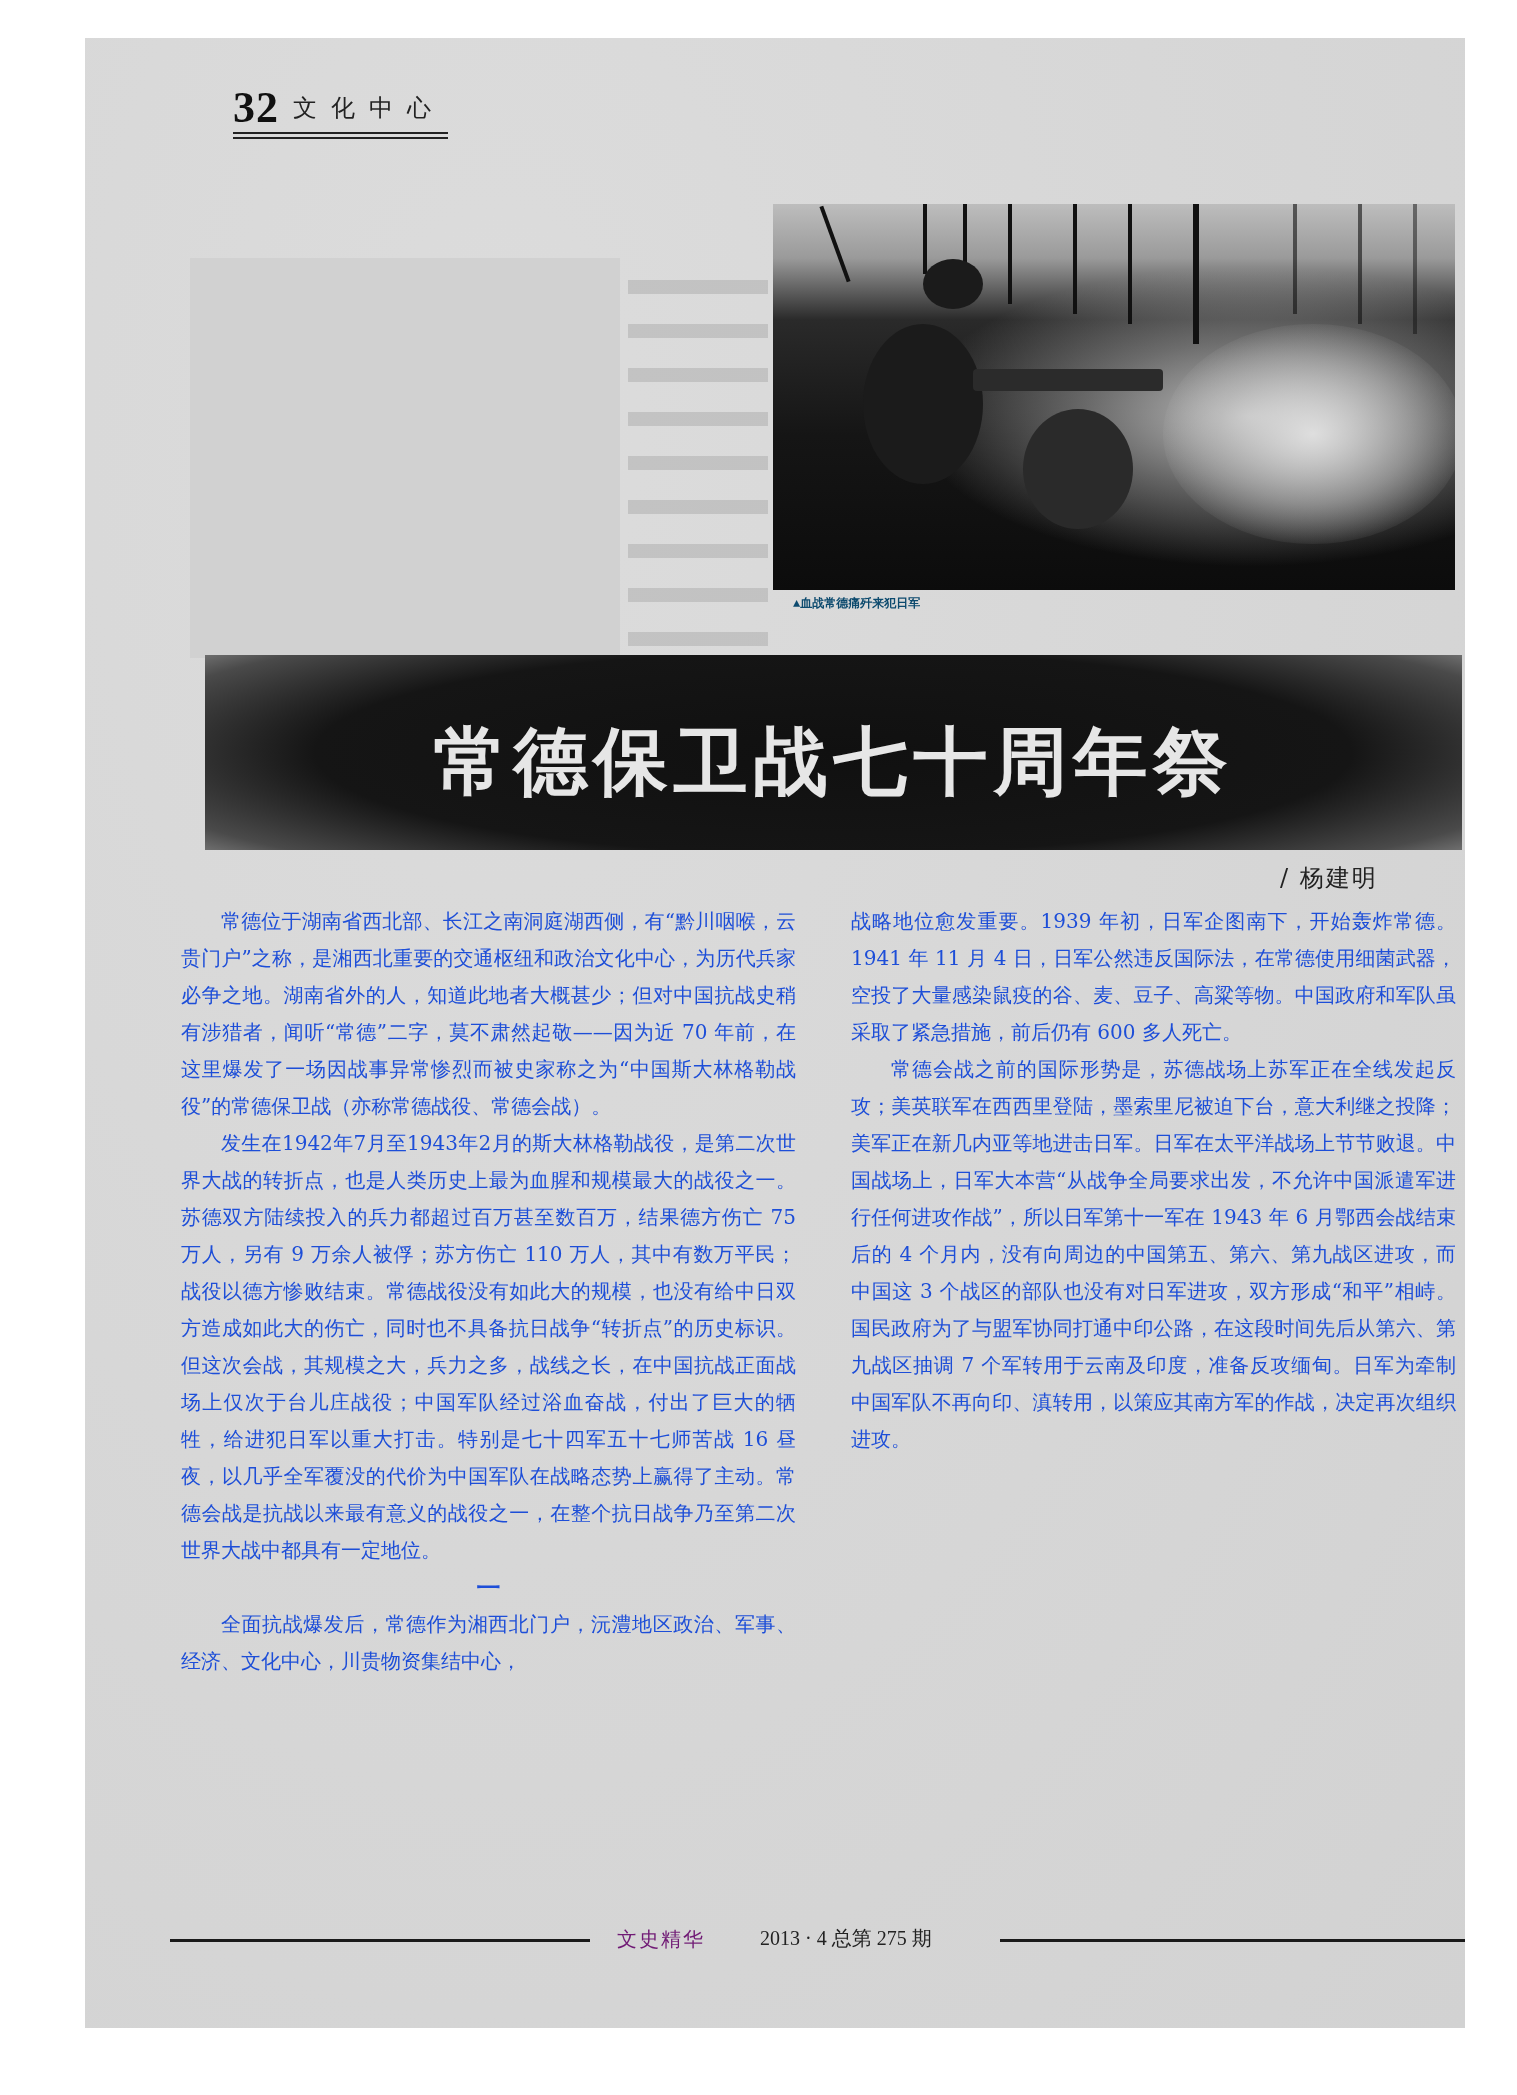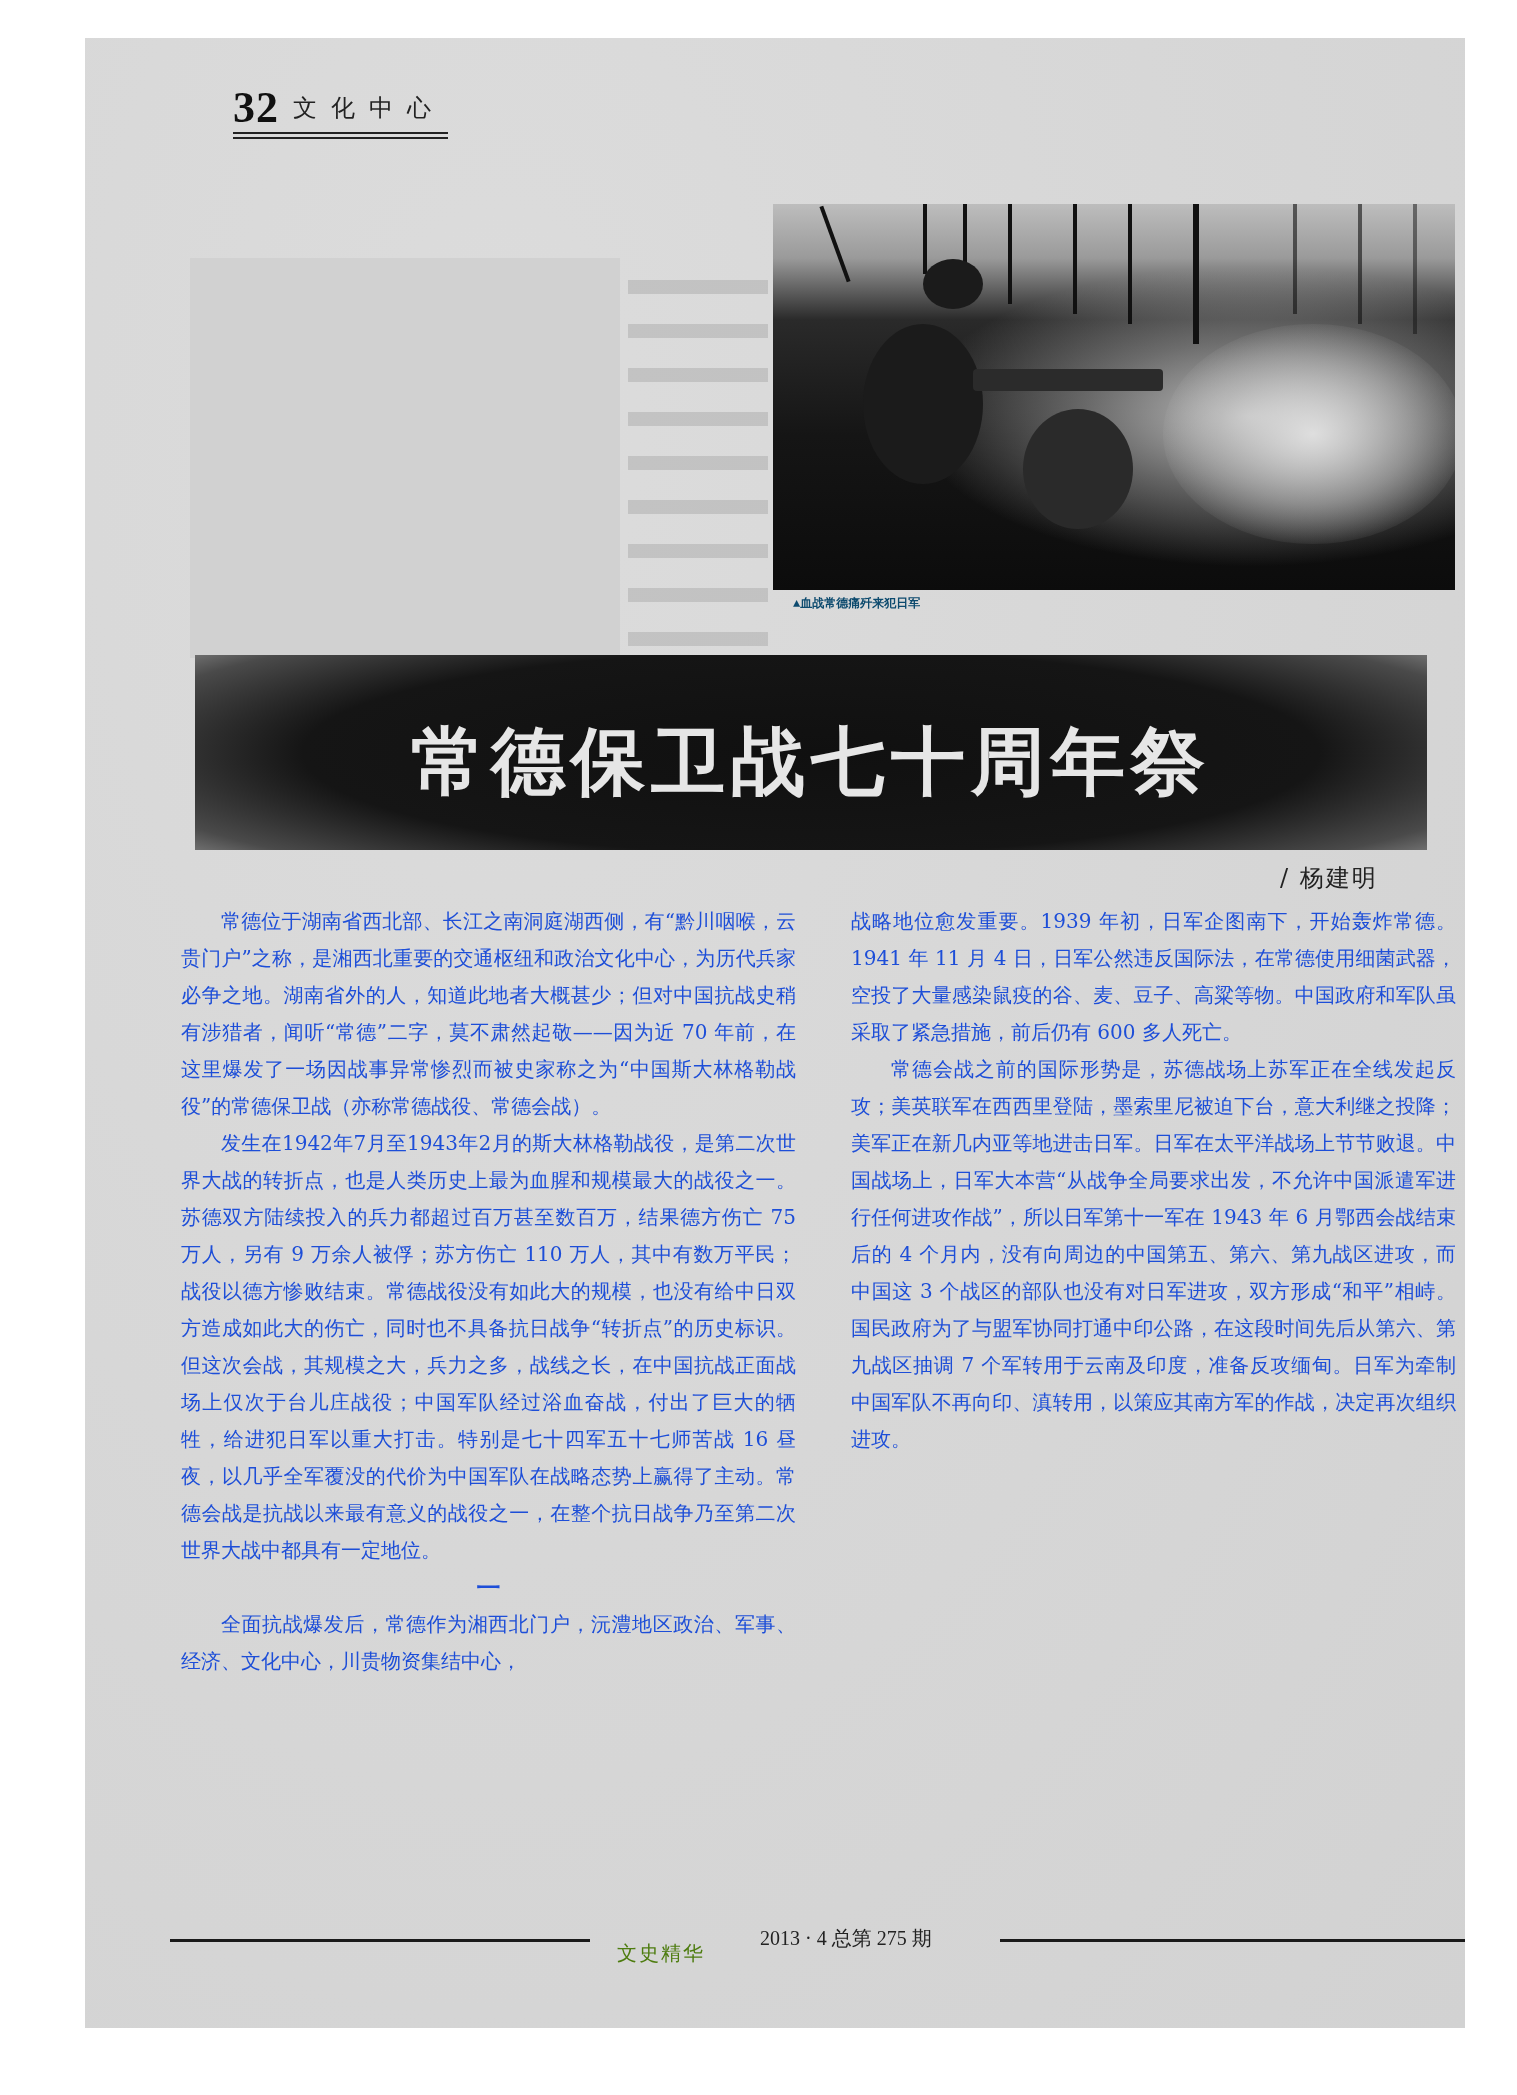--- a/index.html
+++ b/index.html
@@ -25,39 +25,39 @@
     background:
       radial-gradient(ellipse at 70% 55%, rgba(220,220,220,0.85) 0%, rgba(180,180,180,0.5) 25%, rgba(0,0,0,0) 50%),
       linear-gradient(to bottom, #bdbdbd 0%, #9a9a9a 14%, #2a2a2a 30%, #151515 60%, #0c0c0c 100%); }
   .photo .pole { position: absolute; top: 0; width: 4px; background: #111; }
   .photo .soldier { position: absolute; border-radius: 50%; background: #1b1b1b; }
   .photo .gun { position: absolute; left: 200px; top: 165px; width: 190px; height: 22px; background: #2b2b2b; border-radius: 4px; }
   .photo .smoke { position: absolute; left: 390px; top: 120px; width: 300px; height: 220px; border-radius: 50%;
     background: radial-gradient(ellipse, rgba(230,230,230,0.9) 0%, rgba(200,200,200,0.5) 45%, rgba(0,0,0,0) 75%); }
   .caption { position: absolute; left: 793px; top: 595px; font-family: Liberation Mono, monospace; font-weight: bold; font-size: 12px; color: #0c4a6e; }
 
-  .banner { position: absolute; left: 195px; top: 655px; width: 1232px; height: 195px;
-    background: radial-gradient(ellipse 75% 95% at 50% 50%, #101010 0%, #151515 55%, #4a4a4a 78%, #bdbdbd 100%); }
+  .banner { position: absolute; left: 205px; top: 655px; width: 1232px; height: 195px;
+    background: radial-gradient(ellipse 75% 95% at 50% 50%, #101010 0%, #151515 55%, #4a4a4a 78%, #bdbdbd 100%); padding-left: 25px; }
   .banner .title { position: absolute; left: 0; right: 0; top: 58px; text-align: center;
     font-family: "DejaVu Sans", sans-serif; font-weight: bold; font-size: 74px; letter-spacing: 6px; color: #e6e6e6; }
 
   .author { position: absolute; left: 1280px; top: 862px; font-family: "DejaVu Serif", serif; font-size: 24px; color: #222; letter-spacing: 2px; }
 
   .col { position: absolute; font-family: "DejaVu Serif", serif; font-size: 20px; line-height: 37px; color: #1d4ed8; text-align: justify; }
   .col p { margin: 0; text-indent: 2em; }
   .col p + p { margin-top: 0; }
   .col-left { left: 181px; top: 903px; width: 615px; }
   .col-right { left: 851px; top: 903px; width: 605px; }
   .col-right p.cont { text-indent: 0; }
   .section-mark { text-align: center; font-size: 24px; font-weight: bold; margin: 58px 0 40px 0; text-indent: 0 !important; }
 
   .footer { position: absolute; left: 170px; top: 1925px; width: 1295px; height: 30px; }
   .footer .line-l { position: absolute; left: 0; top: 14px; width: 420px; height: 3px; background: #1a1a1a; }
   .footer .line-r { position: absolute; left: 830px; top: 14px; width: 465px; height: 3px; background: #1a1a1a; }
-  .footer .mag { position: absolute; left: 447px; top: 15px; font-size: 20px; color: #4d7c0f; letter-spacing: 2px; }
+  .footer .mag { position: absolute; left: 447px; top: 1px; font-size: 20px; color: #701a75; letter-spacing: 2px; }
   .footer .issue { position: absolute; left: 590px; top: 0; font-family: "Liberation Serif", serif; font-size: 20px; color: #222; }
 </style>
 </head>
 <body>
 
 <div class="page"></div>
 
 <div class="header">
   <span class="num">32</span><span class="section">文化中心</span>
   <div class="rule"></div>

